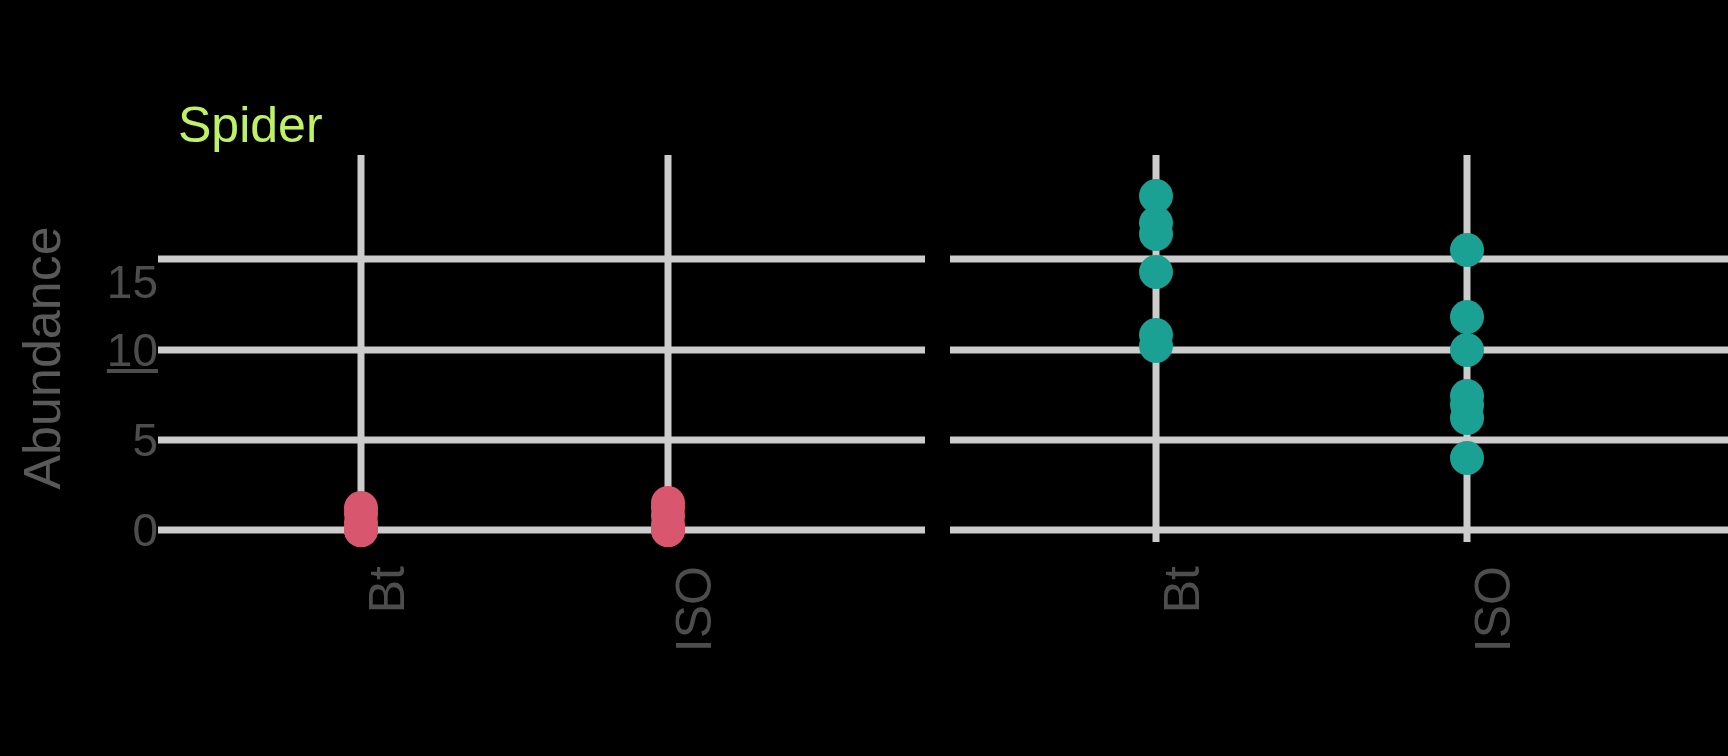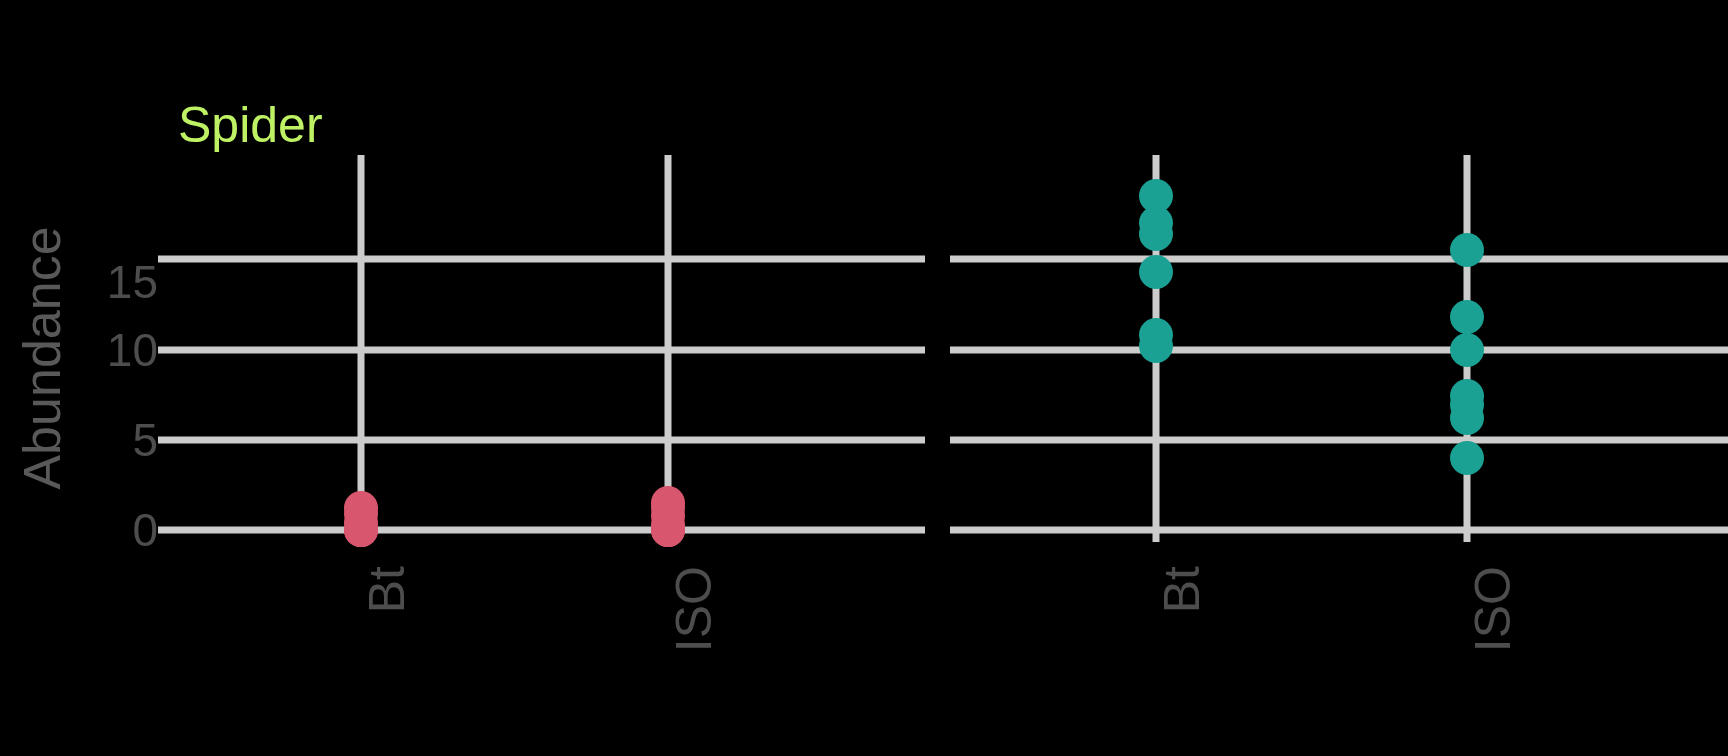--- a/index.html
+++ b/index.html
@@ -84,21 +84,21 @@
 </head>
 <body>
 
 <div id="stage">
 
   <div class="ytitle">Abundance</div>
 
   <div id="yticks">
       <div class="ytick" style="top: 530px;">0</div>
       <div class="ytick" style="top: 439.75px;">5</div>
-      <div class="ytick" style="top: 349.5px;">10</div>
+      <div class="ytick" style="top: 349.5px; text-decoration: underline;">10</div>
       <div class="ytick" style="top: 242px; margin-top: 40px;">15</div>
     </div>
 
   <div id="panels">
       <div class="panel" style="left: 158px; width: 767px;">
         <div class="panel-title">Spider</div>
         <div class="plotarea">
           <div class="gridline" style="top: 530px;"></div>
           <div class="gridline" style="top: 439.75px;"></div>
           <div class="gridline" style="top: 349.5px;"></div>

